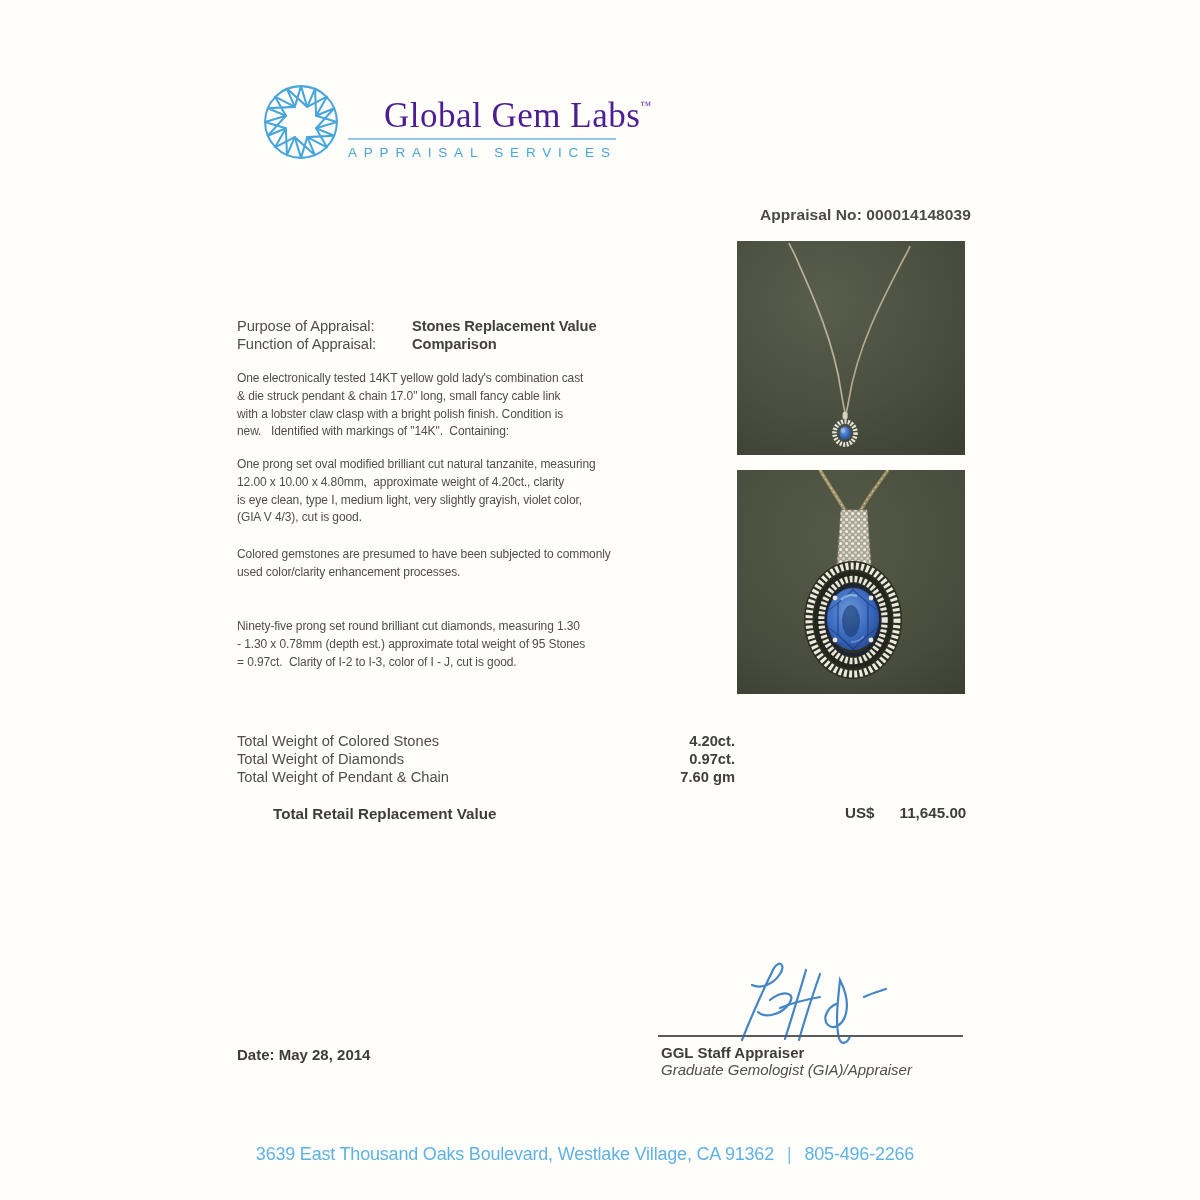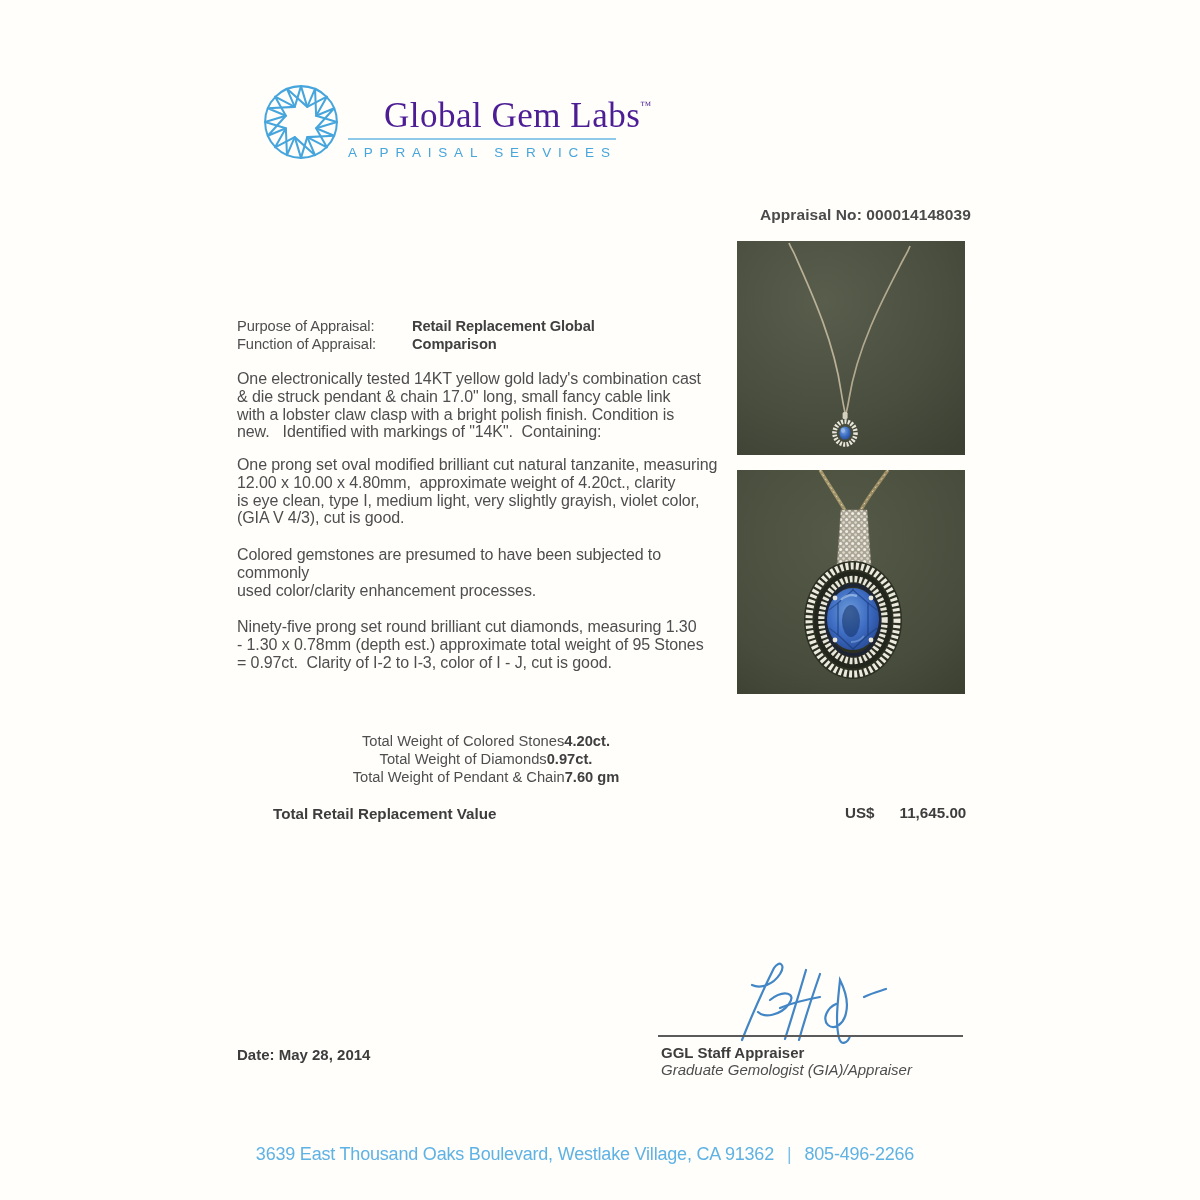--- a/index.html
+++ b/index.html
@@ -36,31 +36,31 @@
   .photo-closeup{left:737px;top:470px;width:228px;height:224px;}
 
   
   .fields{position:absolute;left:237px;top:318px;font-size:14.7px;line-height:17.8px;letter-spacing:-.1px;}
   .field-row{display:flex;}
   .field-label{width:175px;}
   .field-value{font-weight:bold;color:#404040;}
 
   .para{
     position:absolute;left:237px;width:490px;
-    font-size:16px;line-height:17.8px;letter-spacing:-.1px;
+    font-size:12px;line-height:17.8px;letter-spacing:-.1px;
     white-space:pre-wrap;
   }
   .para-item{top:370px;}
   .para-stone{top:456px;}
   .para-disclaimer{top:546px;}
   .para-diamonds{top:618px;}
 
   
   .totals{position:absolute;left:237px;top:732px;width:498px;font-size:14.7px;line-height:18.2px;}
-  .t-row{display:flex;justify-content:center;}
+  .t-row{display:flex;justify-content:space-between;}
   .t-value{font-weight:bold;color:#404040;text-align:right;}
   .grand-label{
     position:absolute;left:237px;top:805px;font-size:15.2px;font-weight:bold;color:#3d3d3d;margin-left:36px;
   }
   .grand-amount{
     position:absolute;left:845px;top:804px;display:flex;
     font-size:15.2px;font-weight:bold;color:#3d3d3d;
   }
   .grand-value{margin-left:25px;}
 
@@ -168,21 +168,21 @@
       <circle cx="98" cy="128" r="2.4" fill="#e8e5da"></circle>
       <circle cx="134" cy="128" r="2.4" fill="#e8e5da"></circle>
       <circle cx="98" cy="170" r="2.4" fill="#e8e5da"></circle>
       <circle cx="134" cy="170" r="2.4" fill="#e8e5da"></circle>
     </svg>
   </figure>
 
   <div class="fields">
     <div class="field-row">
       <span class="field-label">Purpose of Appraisal:</span>
-      <span class="field-value">Retail Replacement Global</span>
+      <span class="field-value">Stones Replacement Value</span>
     </div>
     <div class="field-row">
       <span class="field-label">Function of Appraisal:</span>
       <span class="field-value">Comparison</span>
     </div>
   </div>
 
   <div class="para para-item">One electronically tested 14KT yellow gold lady's combination cast
 &amp; die struck pendant &amp; chain 17.0" long, small fancy cable link
 with a lobster claw clasp with a bright polish finish. Condition is

